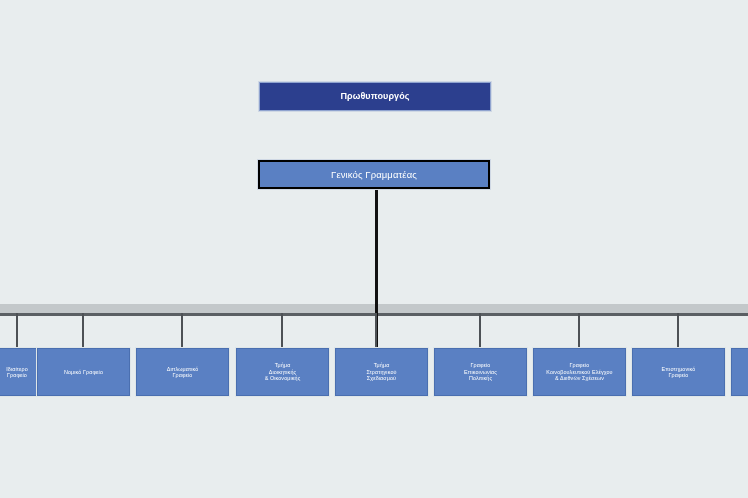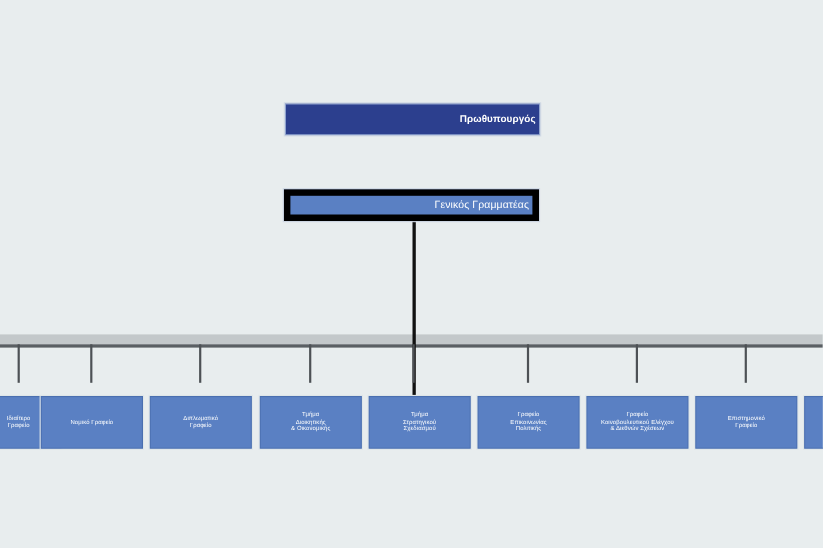--- a/index.html
+++ b/index.html
@@ -22,41 +22,40 @@
     top: 0;
     width: 748px;
     height: 498px;
   }
 
   
   .node {
     position: absolute;
     display: flex;
     align-items: center;
-    justify-content: flex-end;
+    justify-content: center;
     text-align: center;
     color: #ffffff;
     line-height: 1.18;
     letter-spacing: 0.1px;
     z-index: 4;
     padding: 2px 3px;
-    margin-top: 12px;
   }
 
   .node-pm {
     background: #2c3f8e;
     border: 1px solid #8fa3cf;
     outline: 1px solid #cfd8e4;
     font-size: 9px;
     font-weight: 600;
   }
 
   .node-sg {
     background: #5a80c3;
-    border: 6px solid #000000;
+    border: 2px solid #000000;
     outline: 1px solid #cfd8e4;
     font-size: 9.5px;
     font-weight: 400;
   }
 
   .node-unit {
     background: #5a80c3;
     border: 1px solid #4a6fb0;
     outline: 1px solid #dfe6e8;
     font-size: 5.4px;

